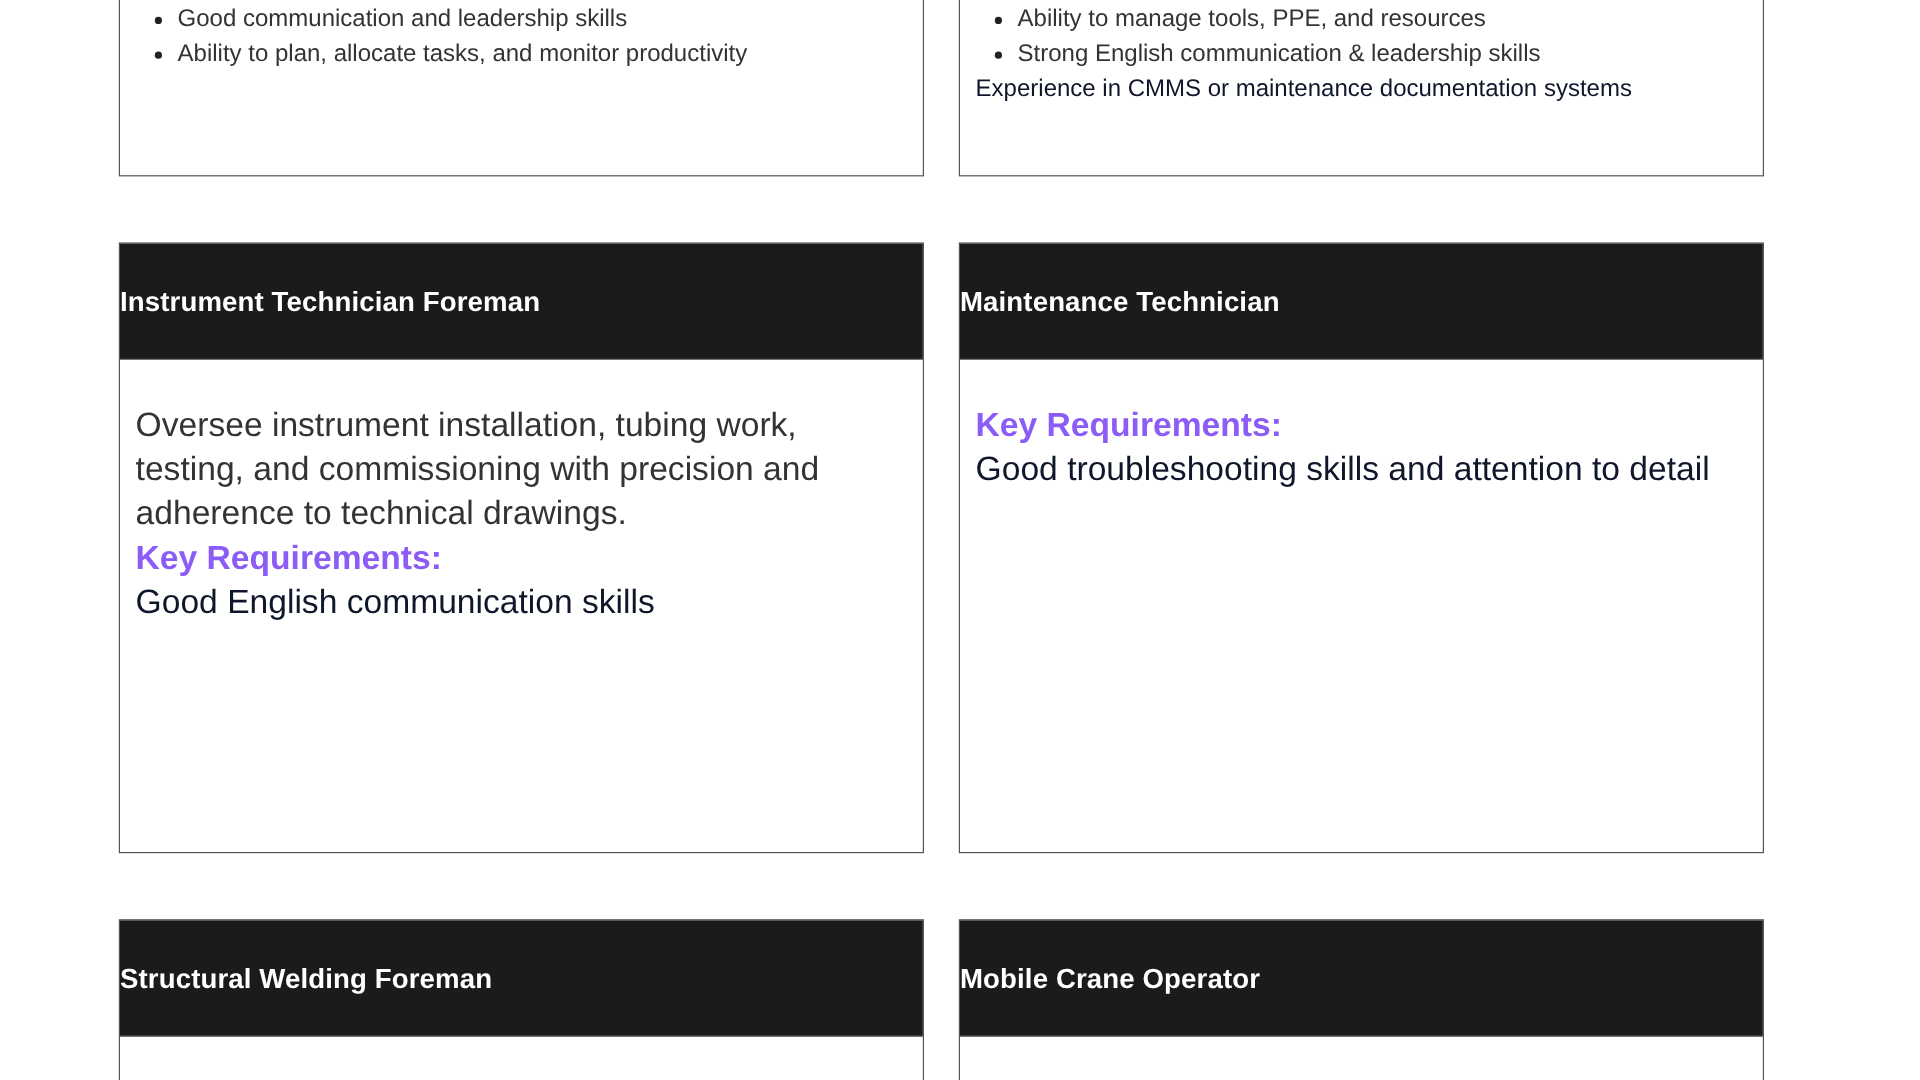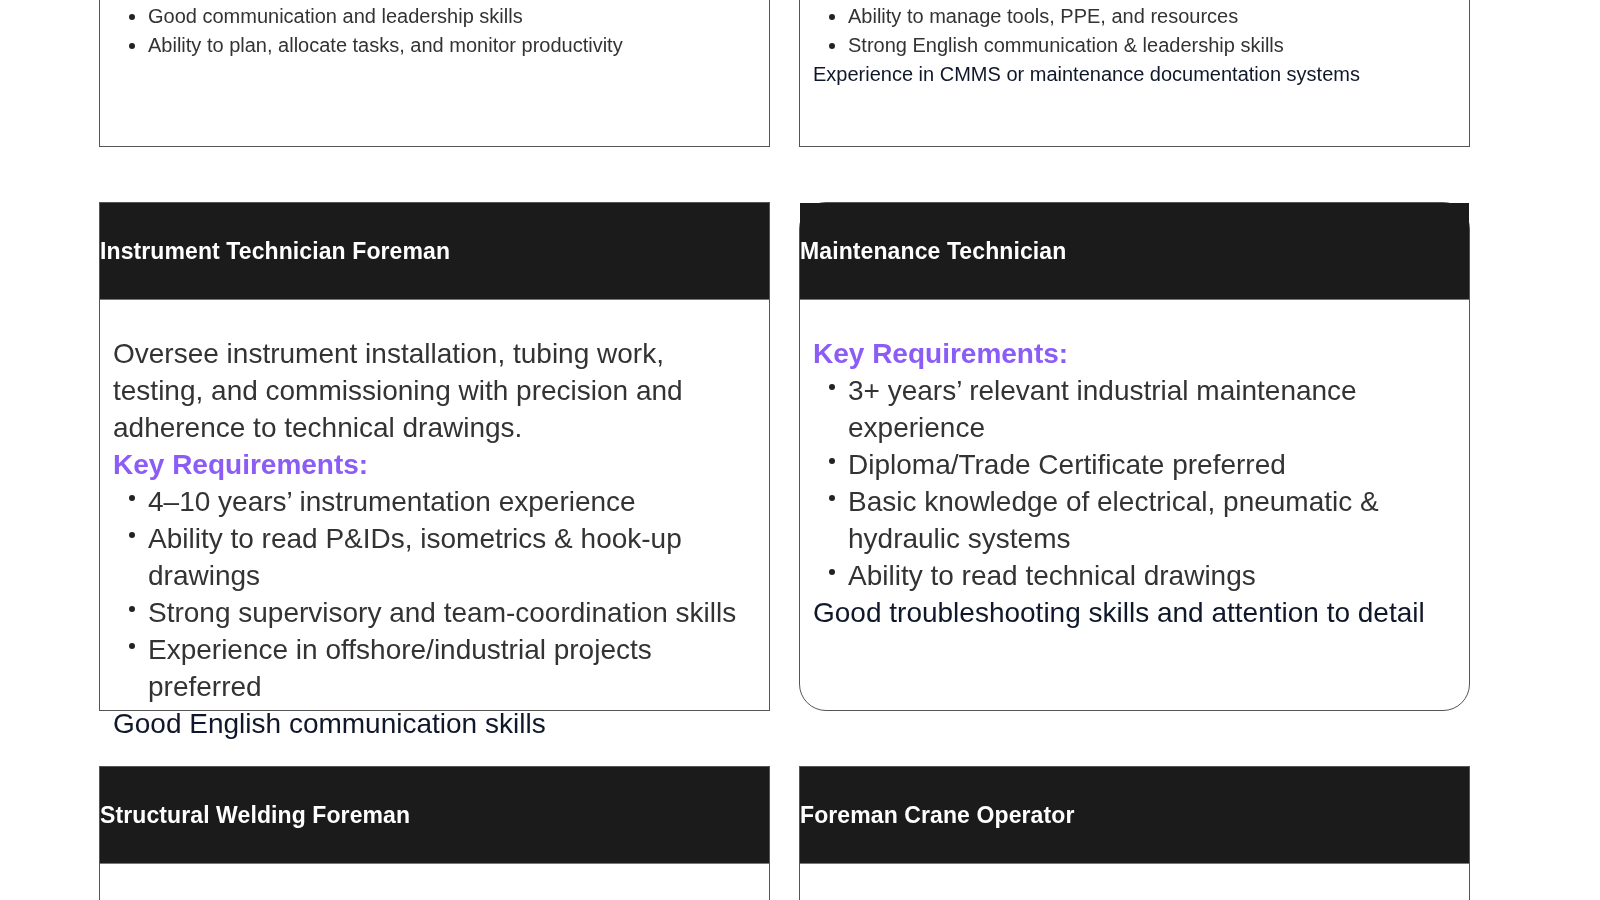--- a/index.html
+++ b/index.html
@@ -51,21 +51,21 @@
       background: #222;
     }
     .trailing { color: #0f172a; }
 
     
     #card-top-left  { left: 99px;  top: -200px; height: 347px; }
     #card-top-right { left: 799px; top: -200px; height: 347px; }
     .top-fragment { position: absolute; top: 201px; left: 13px; right: 13px; font-size: 20px; line-height: 29px; }
 
     #card-instrument  { left: 99px;  top: 202px; height: 509px; }
-    #card-maintenance { left: 799px; top: 202px; height: 509px; border-radius: 27px; }
+    #card-maintenance { left: 799px; top: 202px; height: 509px; }
 
     #card-welding { left: 99px;  top: 766px; height: 200px; }
     #card-crane   { left: 799px; top: 766px; height: 200px; }
   </style>
 </head>
 <body>
 
 <div class="page">
 
   <div class="card" id="card-top-left">
@@ -87,51 +87,39 @@
     </div>
   </div>
 
   <div class="card" id="card-instrument">
     <div class="card-header">
       <span class="card-title">Instrument Technician Foreman</span>
     </div>
     <div class="card-body">
       <div class="desc">Oversee instrument installation, tubing work, testing, and commissioning with precision and adherence to technical drawings.</div>
       <div class="req-label">Key Requirements:</div>
-      <ul class="reqs">
-        <li>4–10 years’ instrumentation experience</li>
-        <li>Ability to read P&amp;IDs, isometrics &amp; hook-up drawings</li>
-        <li>Strong supervisory and team-coordination skills</li>
-        <li>Experience in offshore/industrial projects preferred</li>
-      </ul>
       <div class="trailing">Good English communication skills</div>
     </div>
   </div>
 
   <div class="card" id="card-maintenance">
     <div class="card-header">
       <span class="card-title">Maintenance Technician</span>
     </div>
     <div class="card-body">
       <div class="req-label">Key Requirements:</div>
-      <ul class="reqs">
-        <li>3+ years’ relevant industrial maintenance experience</li>
-        <li>Diploma/Trade Certificate preferred</li>
-        <li>Basic knowledge of electrical, pneumatic &amp; hydraulic systems</li>
-        <li>Ability to read technical drawings</li>
-      </ul>
       <div class="trailing">Good troubleshooting skills and attention to detail</div>
     </div>
   </div>
 
   <div class="card" id="card-welding">
     <div class="card-header">
       <span class="card-title">Structural Welding Foreman</span>
     </div>
   </div>
 
   <div class="card" id="card-crane">
     <div class="card-header">
-      <span class="card-title">Foreman Crane Operator</span>
+      <span class="card-title">Mobile Crane Operator</span>
     </div>
   </div>
 
 </div>
 
 </body></html>

